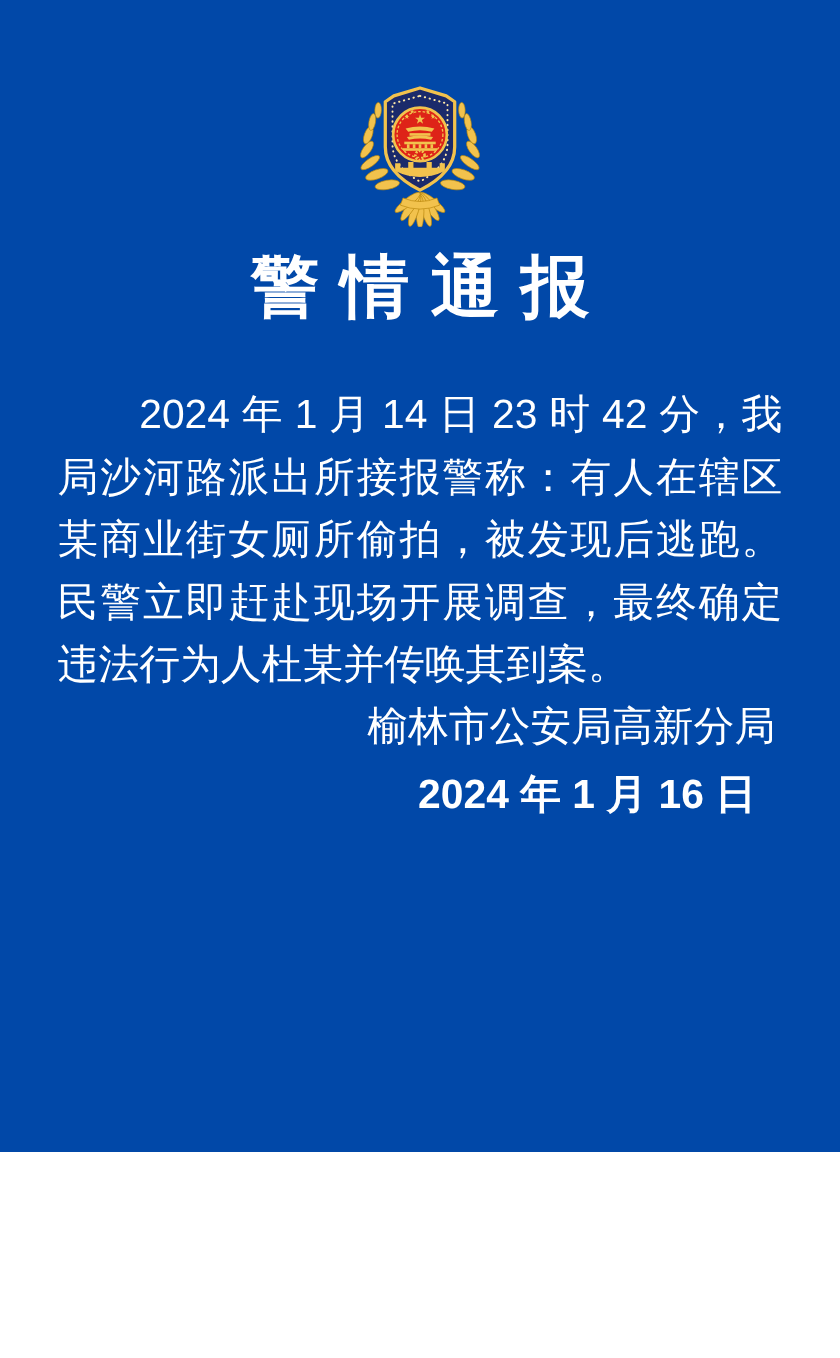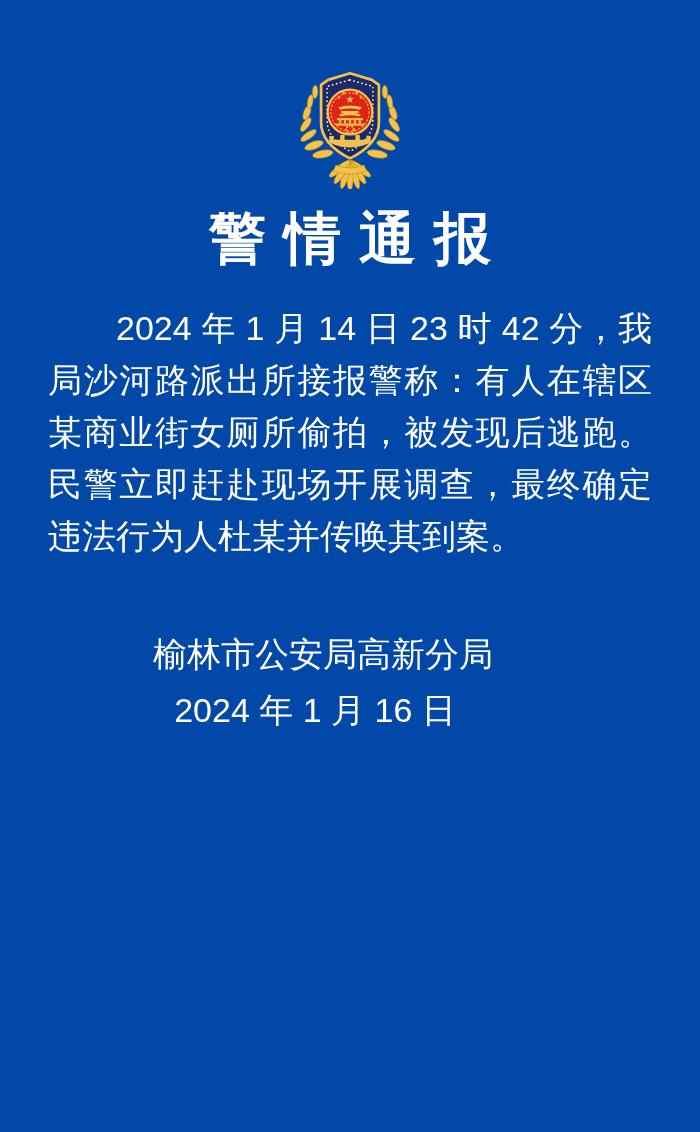--- a/index.html
+++ b/index.html
@@ -12,61 +12,61 @@
   }
   * { margin: 0; padding: 0; box-sizing: border-box; }
   html, body {
     width: 700px;
     height: 1132px;
     overflow: hidden;
     font-family: "Liberation Sans", "DejaVu Sans", sans-serif;
   }
   .poster {
     width: 700px;
-    height: 1132px;
+    height: 960px;
     background: var(--bg);
     color: var(--text);
     position: relative;
   }
   .badge-wrap {
     padding-top: 58px;
     display: flex;
     justify-content: center;
   }
   .badge-wrap svg { display: block; }
   .title {
     margin-top: 12px;
     text-align: center;
     font-size: 57px;
     font-weight: 700;
     letter-spacing: 18px;
     text-indent: 18px; 
     color: var(--text);
   }
   .body-text {
-    margin: 24px 48px 0 48px;
+    margin: 42px 48px 0 48px;
     font-size: 34px;
     line-height: 52px;
     text-align: justify;
     color: var(--text);
   }
   .body-text p {
     text-indent: 2em;
   }
   .signature {
-    margin-top: 66px;
-    text-align: center;
+    text-align: right;
     padding-right: 54px;
     font-size: 34px;
     line-height: 52px;
     color: var(--text);
   }
   .signature .sig-date {
     margin-top: 4px;
     padding-right: 16px;
+    font-weight: bold;
   }
 </style>
 </head>
 <body>
 
 <div class="poster">
 
   <div class="badge-wrap">
     <svg width="120" height="131" viewBox="0 0 220 240" xmlns="http://www.w3.org/2000/svg">
 

